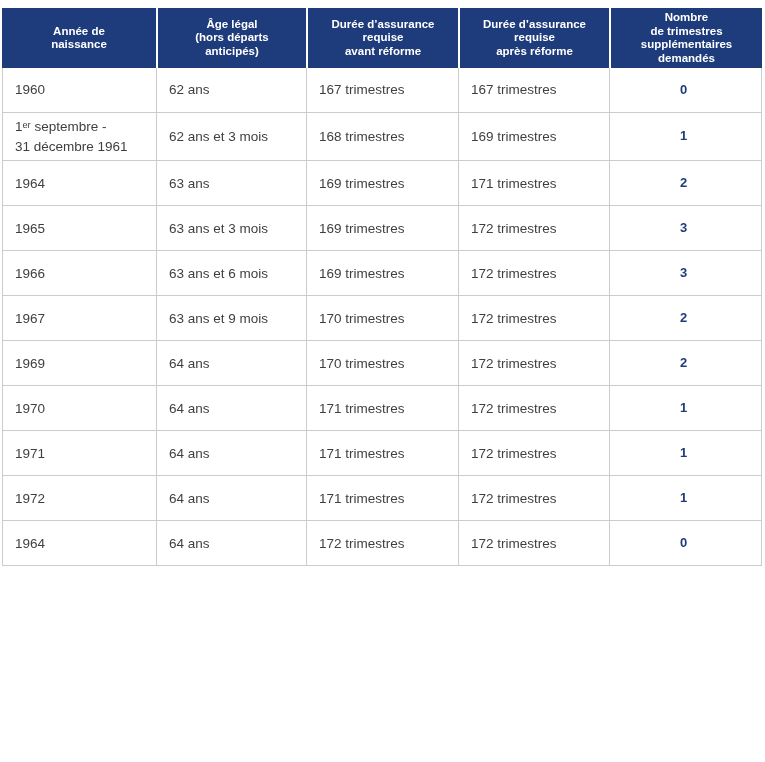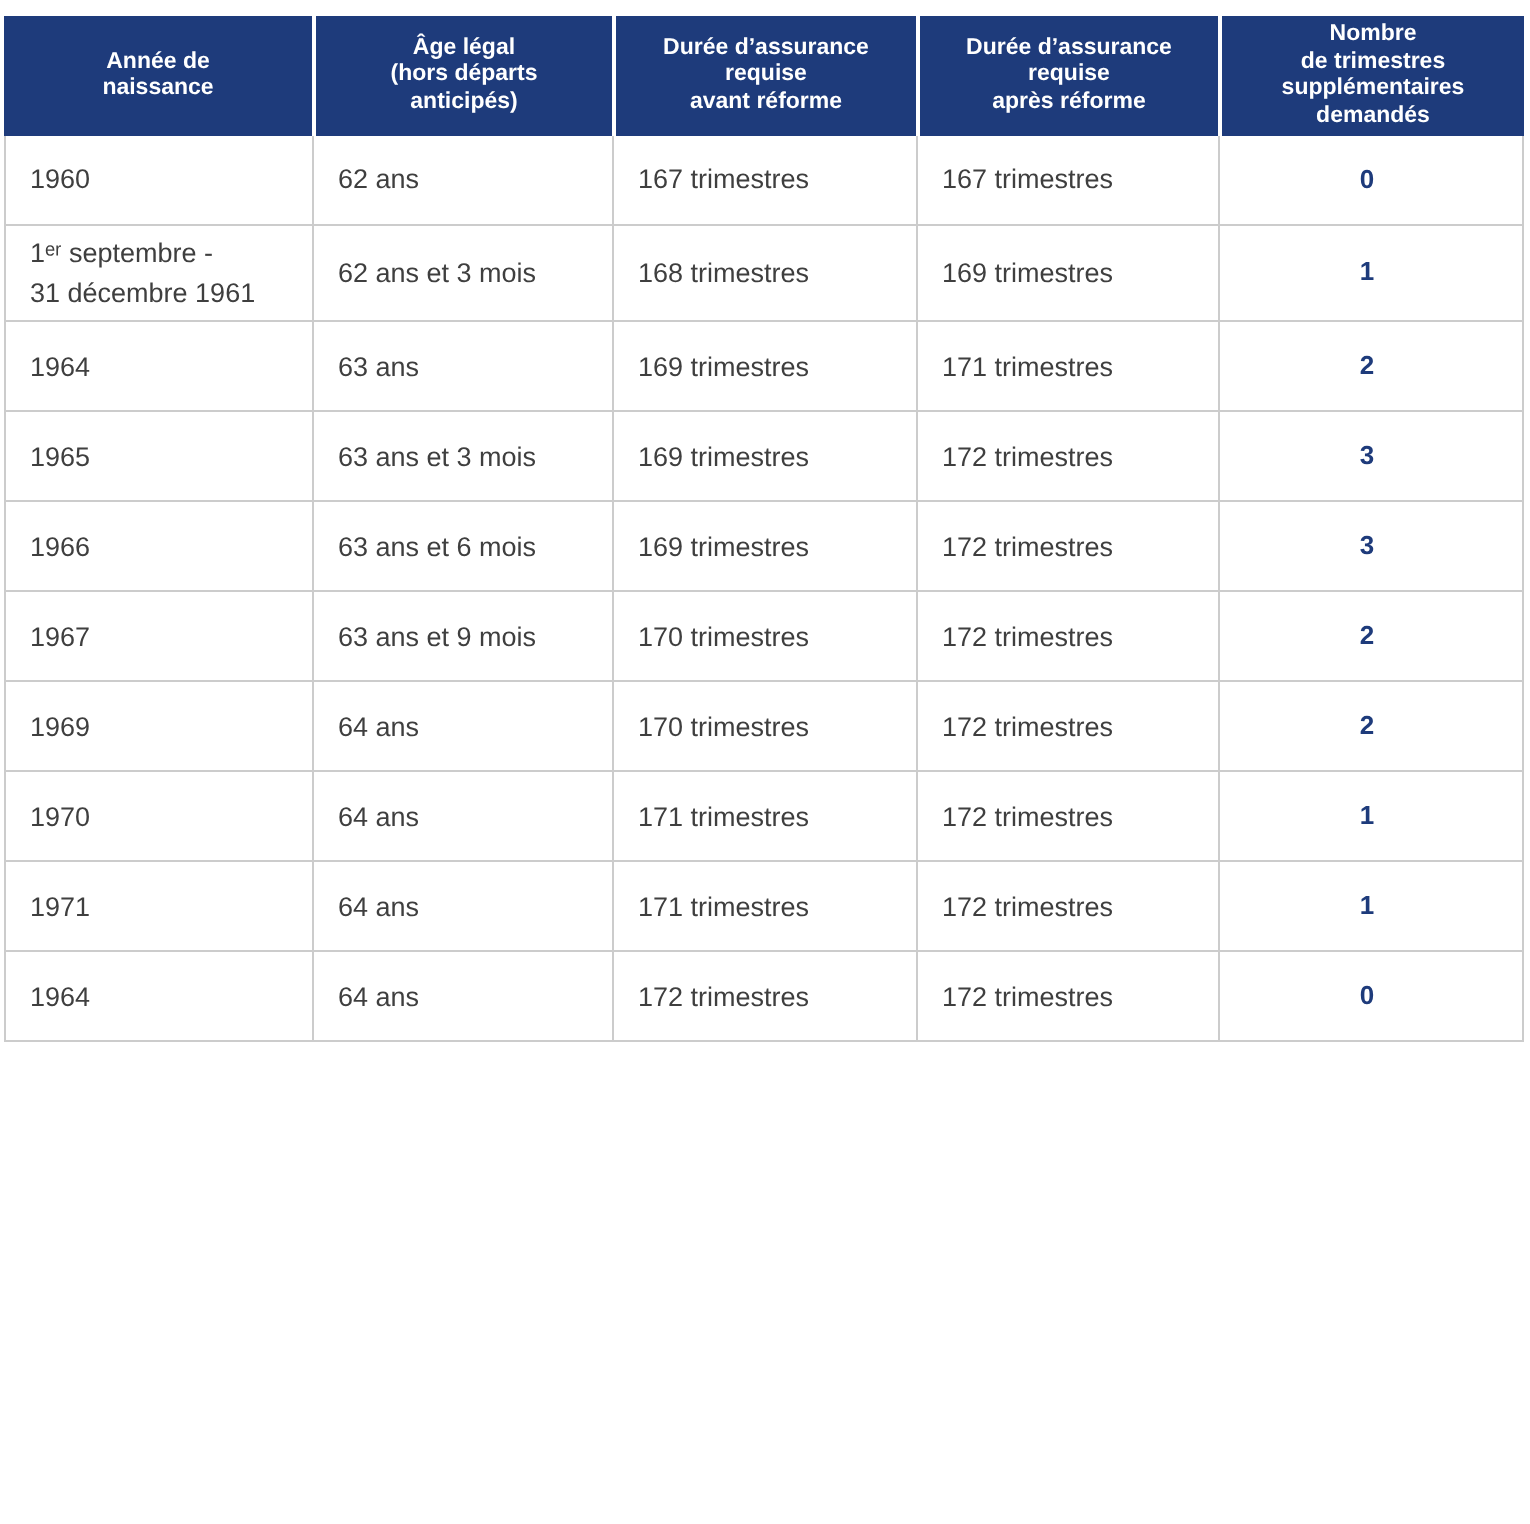--- a/index.html
+++ b/index.html
@@ -176,20 +176,27 @@
   </tr>
 
   <tr>
     <td>1971</td>
     <td>64 ans</td>
     <td>171 trimestres</td>
     <td>172 trimestres</td>
     <td class="num">1</td>
   </tr>
 
+  <tr>
+    <td>1972</td>
+    <td>64 ans</td>
+    <td>171 trimestres</td>
+    <td>172 trimestres</td>
+    <td class="num">1</td>
+  </tr>
 
   <tr>
     <td>1964</td>
     <td>64 ans</td>
     <td>172 trimestres</td>
     <td>172 trimestres</td>
     <td class="num">0</td>
   </tr>
 </tbody>
   </table>

